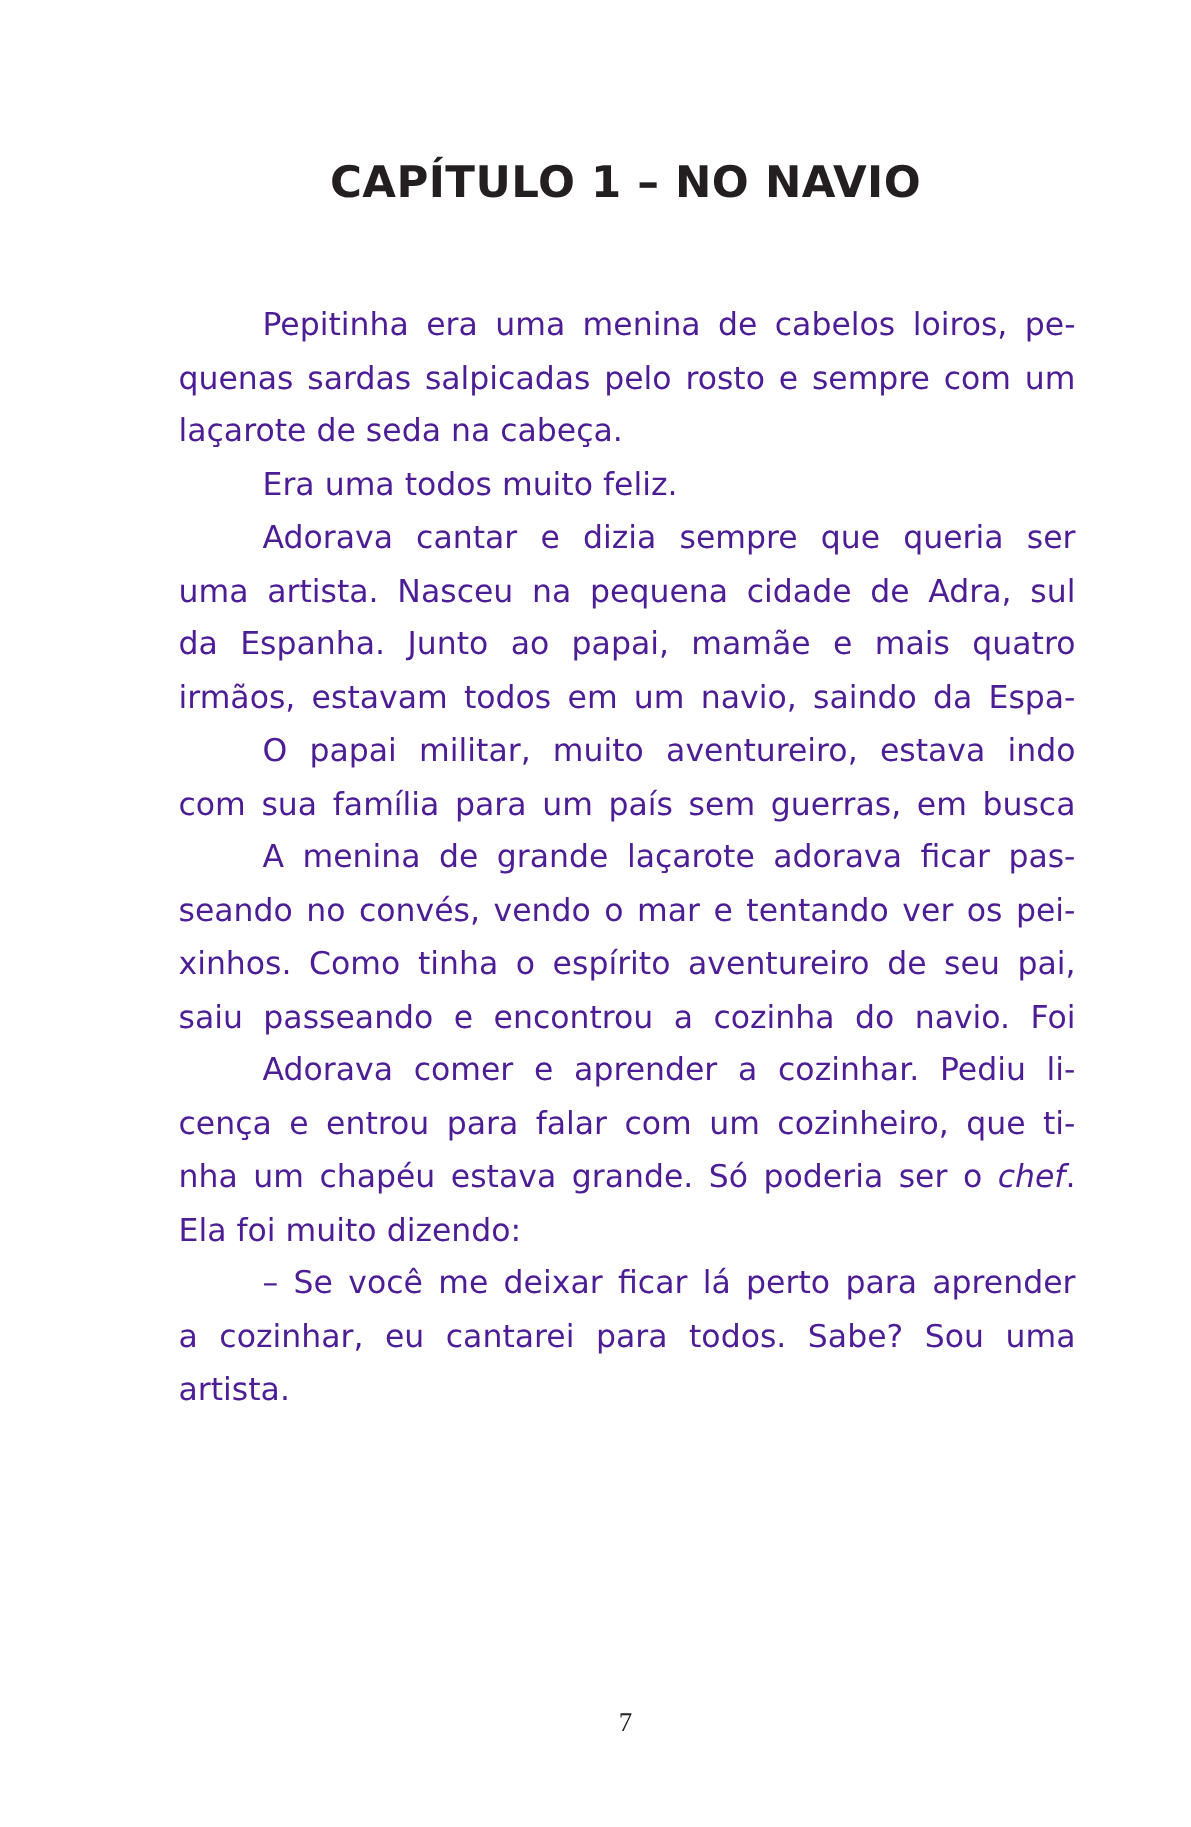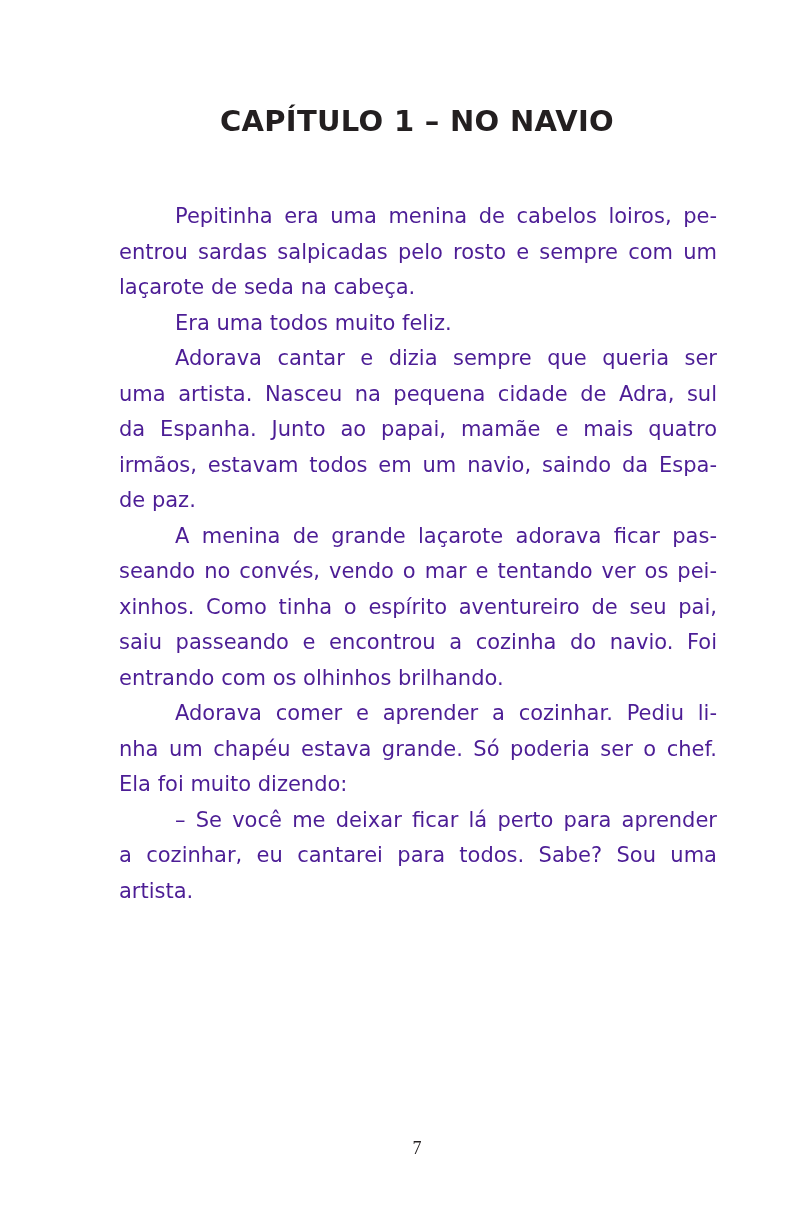--- a/index.html
+++ b/index.html
@@ -11,48 +11,49 @@
     color:#231f20; letter-spacing:0.3px;
   }
   .body-text {
     position:absolute; left:119px; top:199px; width:598px;
     font-family:"DejaVu Sans", sans-serif; font-size:21px; color:#4c1d95;
     line-height:35.5px;
   }
   .line { display:block; height:35.5px; white-space:nowrap; text-align:justify; text-align-last:justify; }
   .line.last { text-align-last:left; }
   .line.indent { padding-left:56px; }
-  .ital { }
+  .ital { font-style:italic; }
   .page-number {
     position:absolute; left:0; top:1138px; width:834px; text-align:center;
     font-family:"Liberation Serif", serif; font-size:18px; color:#231f20;
   }
 </style>
 </head>
 <body>
 
 <div class="page">
   <div class="title">CAPÍTULO 1 – NO NAVIO</div>
 
   <div class="body-text">
     <span class="line indent">Pepitinha era uma menina de cabelos loiros, pe-</span>
-    <span class="line">entrou sardas salpicadas pelo rosto e sempre com um</span>
+    <span class="line">quenas sardas salpicadas pelo rosto e sempre com um</span>
     <span class="line last">laçarote de seda na cabeça.</span>
     <span class="line indent last">Era uma todos muito feliz.</span>
     <span class="line indent">Adorava cantar e dizia sempre que queria ser</span>
     <span class="line">uma artista. Nasceu na pequena cidade de Adra, sul</span>
     <span class="line">da Espanha. Junto ao papai, mamãe e mais quatro</span>
     <span class="line">irmãos, estavam todos em um navio, saindo da Espa-</span>
-    <span class="line last">de paz.</span>
+    <span class="line indent">O papai militar, muito aventureiro, estava indo</span>
+    <span class="line">com sua família para um país sem guerras, em busca</span>
     <span class="line indent">A menina de grande laçarote adorava ficar pas-</span>
     <span class="line">seando no convés, vendo o mar e tentando ver os pei-</span>
     <span class="line">xinhos. Como tinha o espírito aventureiro de seu pai,</span>
     <span class="line">saiu passeando e encontrou a cozinha do navio. Foi</span>
-    <span class="line last">entrando com os olhinhos brilhando.</span>
     <span class="line indent">Adorava comer e aprender a cozinhar. Pediu li-</span>
+    <span class="line">cença e entrou para falar com um cozinheiro, que ti-</span>
     <span class="line"><span>nha um chapéu estava grande. Só poderia ser o </span><span class="ital">chef</span><span>.</span></span>
     <span class="line last">Ela foi muito dizendo:</span>
     <span class="line indent">– Se você me deixar ficar lá perto para aprender</span>
     <span class="line">a cozinhar, eu cantarei para todos. Sabe? Sou uma</span>
     <span class="line last">artista.</span>
   </div>
 
   <div class="page-number">7</div>
 </div>
 

